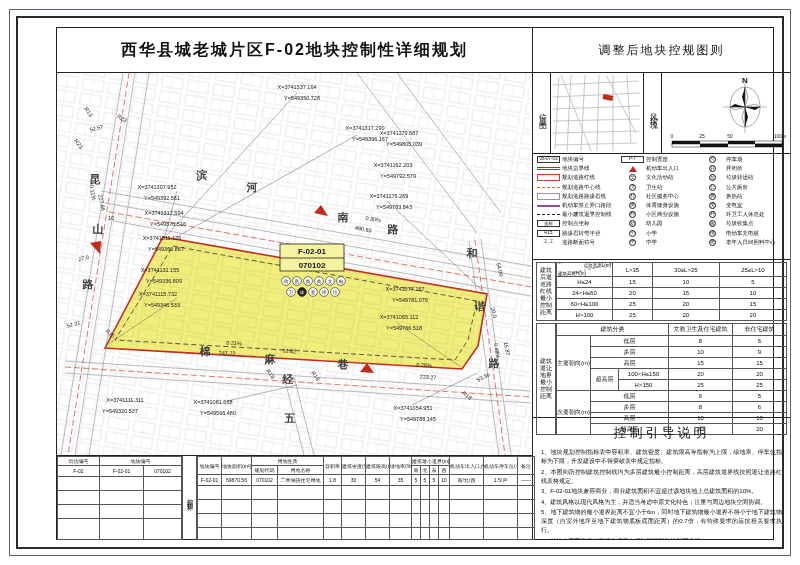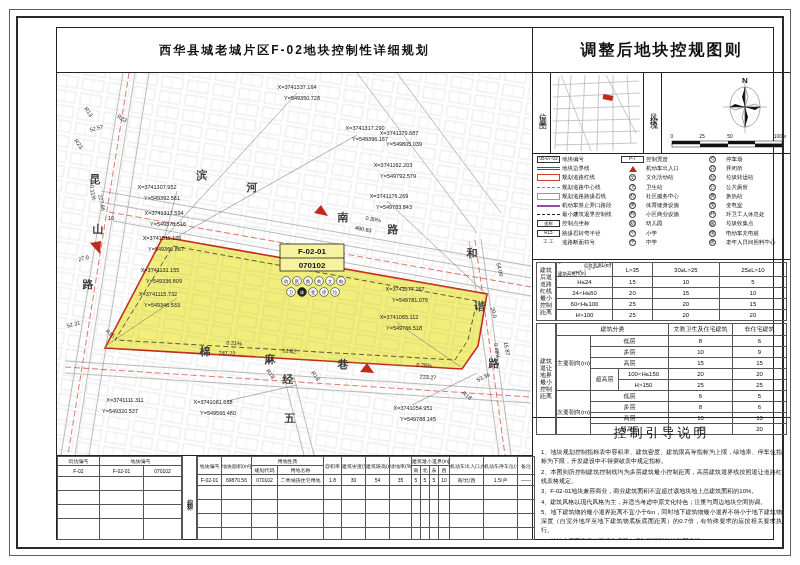--- a/index.html
+++ b/index.html
@@ -1,28 +1,28 @@
 <!DOCTYPE html>
 <html><head>
 <meta charset="utf-8">
 <style>
   html,body{margin:0;padding:0;background:#e9e9e9}
   .page{position:relative;width:800px;height:565px;background:#fff;font-family:"Liberation Sans",sans-serif;color:#111;overflow:hidden}
   .f1{position:absolute;left:9px;top:9px;right:9px;bottom:9px;border:1px solid #6b5b52}
   .f2{position:absolute;left:16px;top:16px;right:16px;bottom:16px;border:2px solid #2a2a2a}
   .content{position:absolute;left:56px;top:27px;width:718px;height:513px;border:1px solid #222;display:flex;background:#fff;box-sizing:border-box}
   .left{width:476px;border-right:1.5px solid #222;display:flex;flex-direction:column;box-sizing:border-box}
-  .ltitle{height:44px;border-bottom:1.5px solid #222;display:flex;align-items:center;justify-content:center;font-size:12px;font-weight:bold;letter-spacing:2px;flex:none}
+  .ltitle{height:44px;border-bottom:1.5px solid #222;display:flex;align-items:center;justify-content:center;font-size:16px;font-weight:bold;letter-spacing:2px;flex:none}
   .maparea{position:relative;height:382px;overflow:hidden;flex:none}
   .btm{height:85px;border-top:1.5px solid #222;display:flex;flex:none;box-sizing:border-box}
   .btm table{border-collapse:collapse;table-layout:fixed;height:84px}
   .btm td{border:0.5px solid #555;font-size:5px;text-align:center;padding:0;overflow:hidden;white-space:nowrap}
   .ctrl-cell{width:13px;border-right:0.5px solid #555;border-left:0.5px solid #555;display:flex;align-items:center;justify-content:center;writing-mode:vertical-rl;text-orientation:upright;font-size:6px;letter-spacing:2px}
   .right{flex:1;display:flex;flex-direction:column;box-sizing:border-box}
-  .rtitle{height:44px;border-bottom:1.5px solid #222;display:flex;align-items:center;justify-content:center;font-size:16px;font-weight:bold;letter-spacing:2px;flex:none}
+  .rtitle{height:44px;border-bottom:1.5px solid #222;display:flex;align-items:center;justify-content:center;font-size:12px;font-weight:normal;letter-spacing:2px;flex:none}
   .locrow{height:80px;border-bottom:1.5px solid #222;display:flex;flex:none}
   .vlab{width:17px;border-right:1px solid #222;display:flex;align-items:center;justify-content:center;writing-mode:vertical-rl;text-orientation:upright;font-size:8px;letter-spacing:4px;flex:none}
   .minimap{width:92px;border-right:1px solid #222;position:relative;flex:none}
   .rosebox{flex:1;position:relative}
   .legend{height:106px;border-bottom:1.5px solid #222;padding:1px 4px;box-sizing:border-box;flex:none}
   .lg-title{text-align:center;font-size:9px;font-weight:bold;letter-spacing:8px;height:11px}
   .lg-grid{display:grid;grid-template-columns:82px 78px 1fr;column-gap:2px}
   .lg-row{display:flex;align-items:center;height:9.2px;gap:2px}
   .sw{width:23px;height:7px;flex:none;display:flex;align-items:center;justify-content:center;font-size:4.5px;line-height:1;box-sizing:border-box}
   .sw.box{border:0.5px solid #333}

